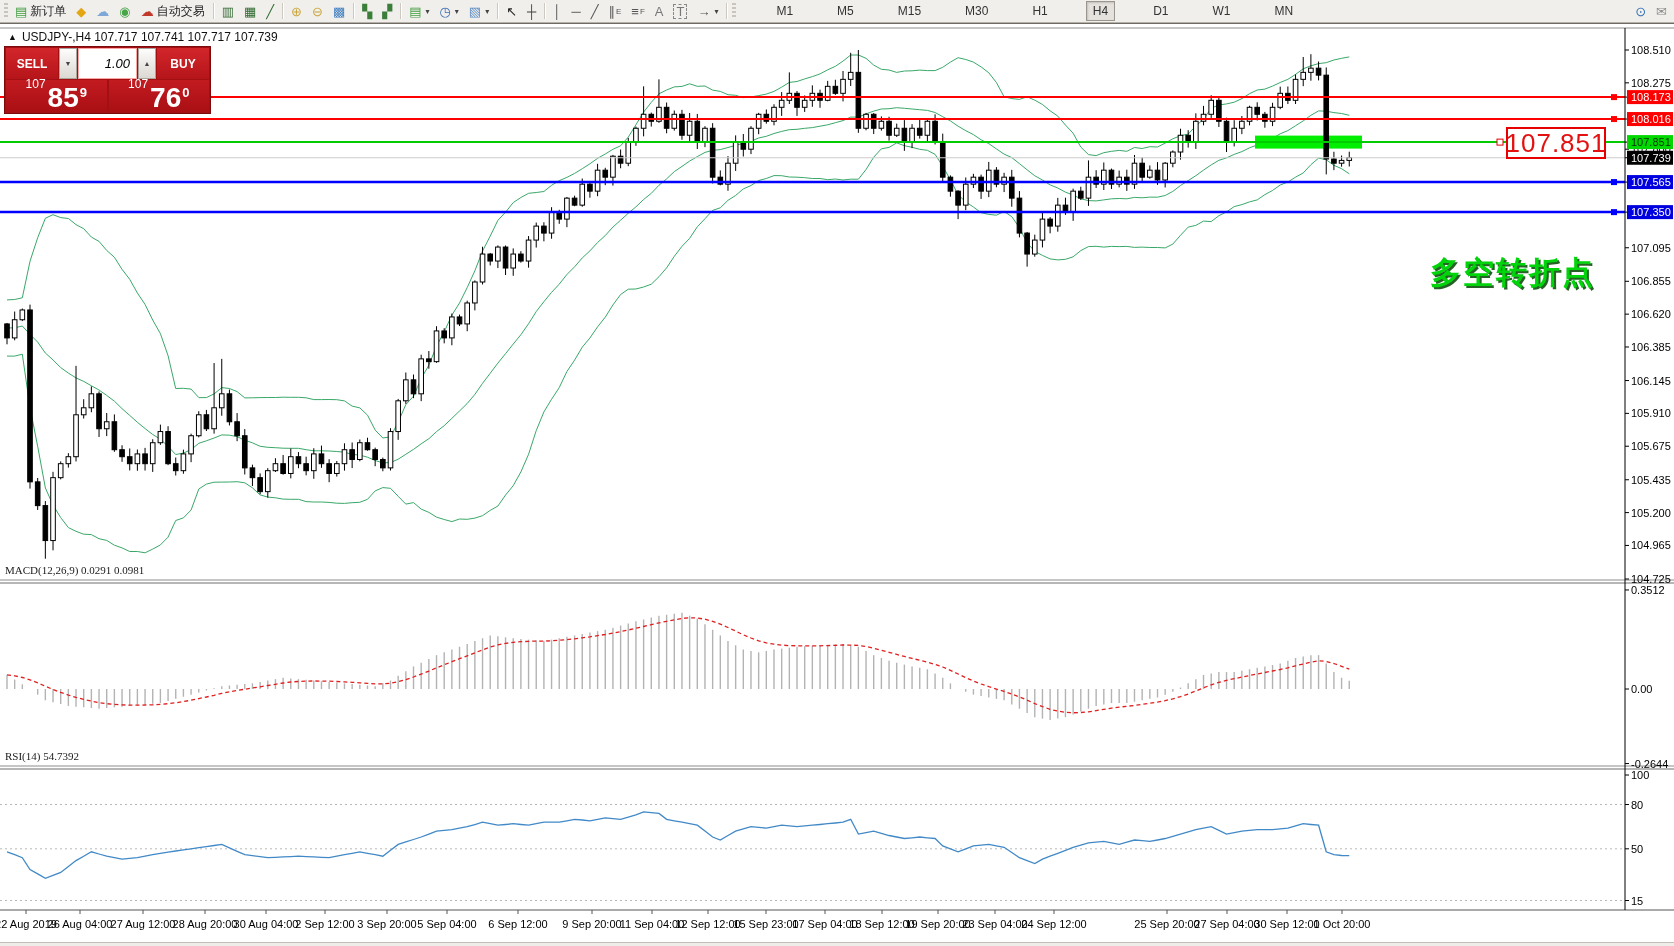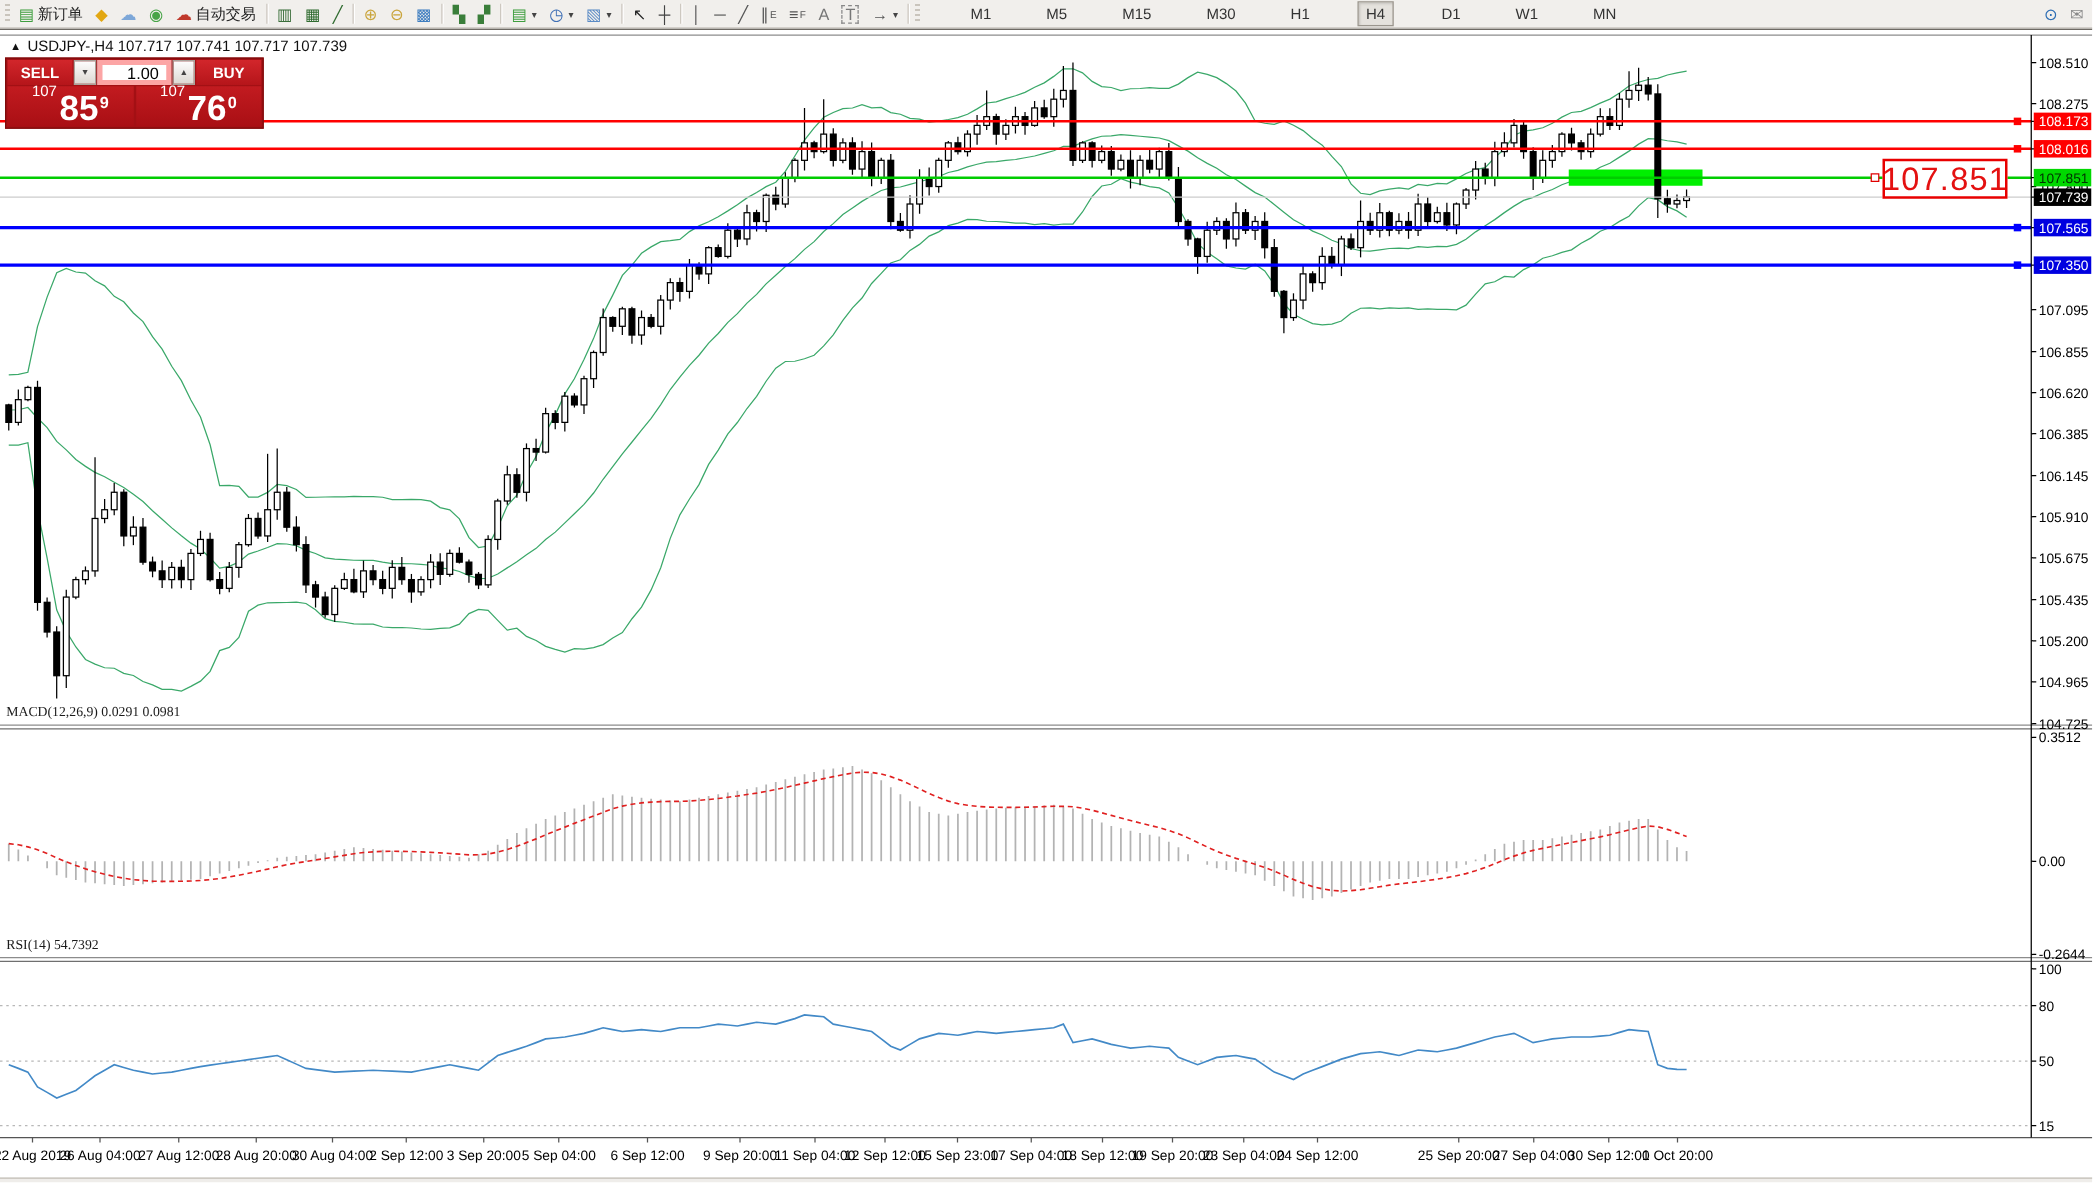--- a/index.html
+++ b/index.html
@@ -25,27 +25,27 @@
   #chart-area{position:relative;width:1674px;height:924px;background:#fff;
               border-top:1px solid #6e6a64;}
   #chart-svg{position:absolute;left:0;top:0;}
   #symbol-title{position:absolute;left:8px;top:6px;font-size:12px;color:#111;
                 display:flex;align-items:center;gap:5px;}
   #symbol-title .tri{font-size:9px;}
   .pane-label{position:absolute;left:5px;font-size:11px;color:#1a1a1a;font-family:Liberation Serif, serif;}
   
   #order-panel{position:absolute;left:4px;top:22px;width:203px;
                border:1px solid #7d0b0b;background:#a31014;padding:1px;}
-  #op-row1{display:flex;height:20px;gap:1px;}
+  #op-row1{display:flex;height:31px;gap:1px;}
   .op-btn{background:linear-gradient(#d2262b,#b5151a);color:#fff;font-size:12px;font-weight:bold;
           display:flex;align-items:center;justify-content:center;flex:0 0 52px;cursor:pointer;}
   .spin{flex:0 0 16px;background:linear-gradient(#fdfdfd,#dcd8d2);border:1px solid #a9a49c;
         display:flex;align-items:center;justify-content:center;font-size:7px;color:#444;cursor:pointer;}
-  #op-vol{flex:1;background:#fff;border:4px solid #fca5a5;font-size:13px;color:#000;
-          display:flex;align-items:center;justify-content:flex-end;padding-right:6px;}
+  #op-vol{flex:1;background:#fff;border:1px solid #fca5a5;font-size:13px;color:#000;
+          display:flex;align-items:center;justify-content:flex-end;padding-right:6px;font-style:italic;}
   #op-row2{display:flex;height:32px;gap:2px;margin-top:1px;}
   .op-price{flex:1;background:linear-gradient(#c21b20,#a90f14);color:#fff;cursor:pointer;
             display:flex;align-items:flex-end;justify-content:center;padding-bottom:1px;}
   .op-price .sm{font-size:12px;margin-right:2px;margin-bottom:20px;}
   .op-price .big{font-size:28px;font-weight:bold;line-height:26px;}
   .op-price .sup{font-size:13px;font-weight:bold;margin-bottom:11px;margin-left:1px;}
   
   #price-callout{position:absolute;left:1506px;top:103px;width:96px;height:28px;
       background:#fff;border:2px solid #e80000;color:#e41111;font-size:26px;
       display:flex;align-items:center;justify-content:center;letter-spacing:1px;}
@@ -887,17 +887,18 @@
           <span class="big">76</span>
           <span class="sup">0</span>
         </div>
       </div>
     </div>
 
     <div class="pane-label" style="top:540px">MACD(12,26,9) 0.0291 0.0981</div>
     <div class="pane-label" style="top:726px">RSI(14) 54.7392</div>
 
     <div id="price-callout">107.851</div>
+    <div id="cn-annotation">多空转折点</div>
 
     <div id="bottom-strip"></div>
   </div>
 
 </div>
 
 </body></html>

